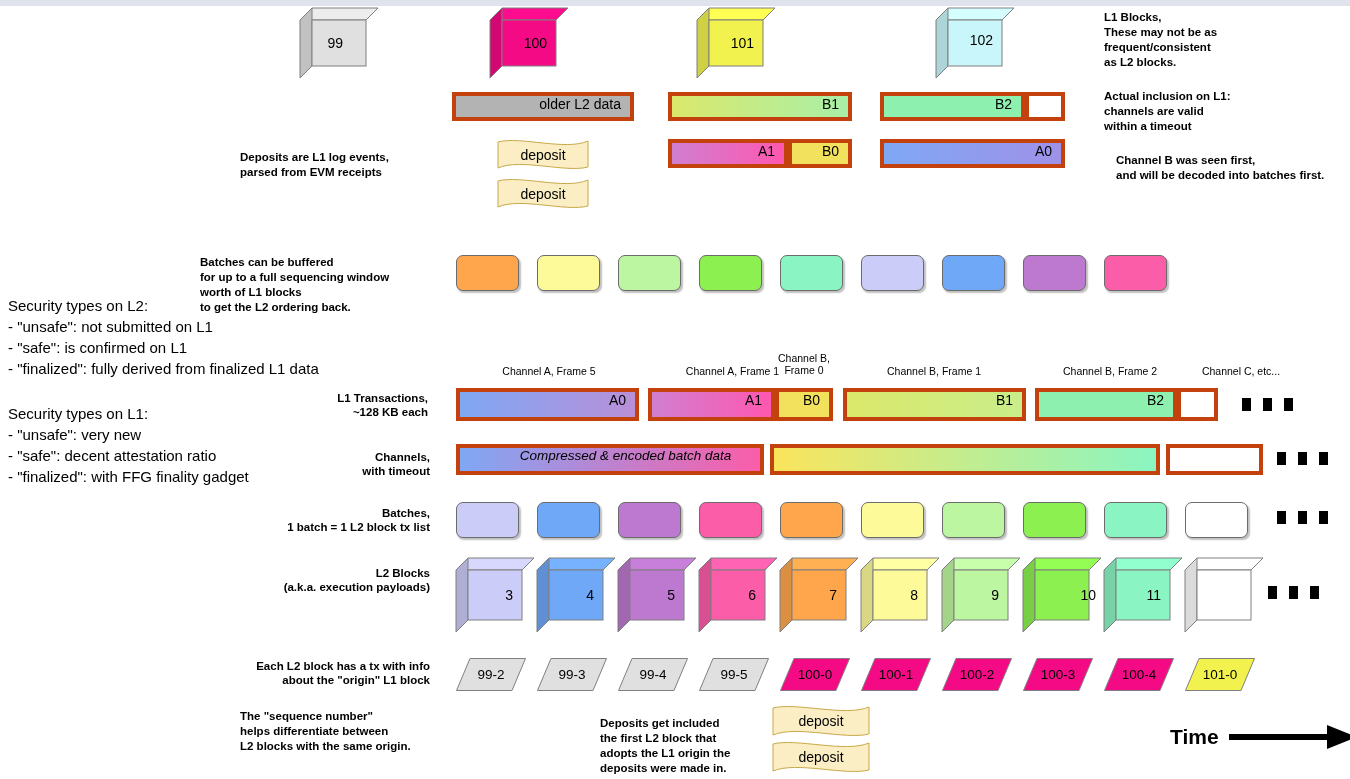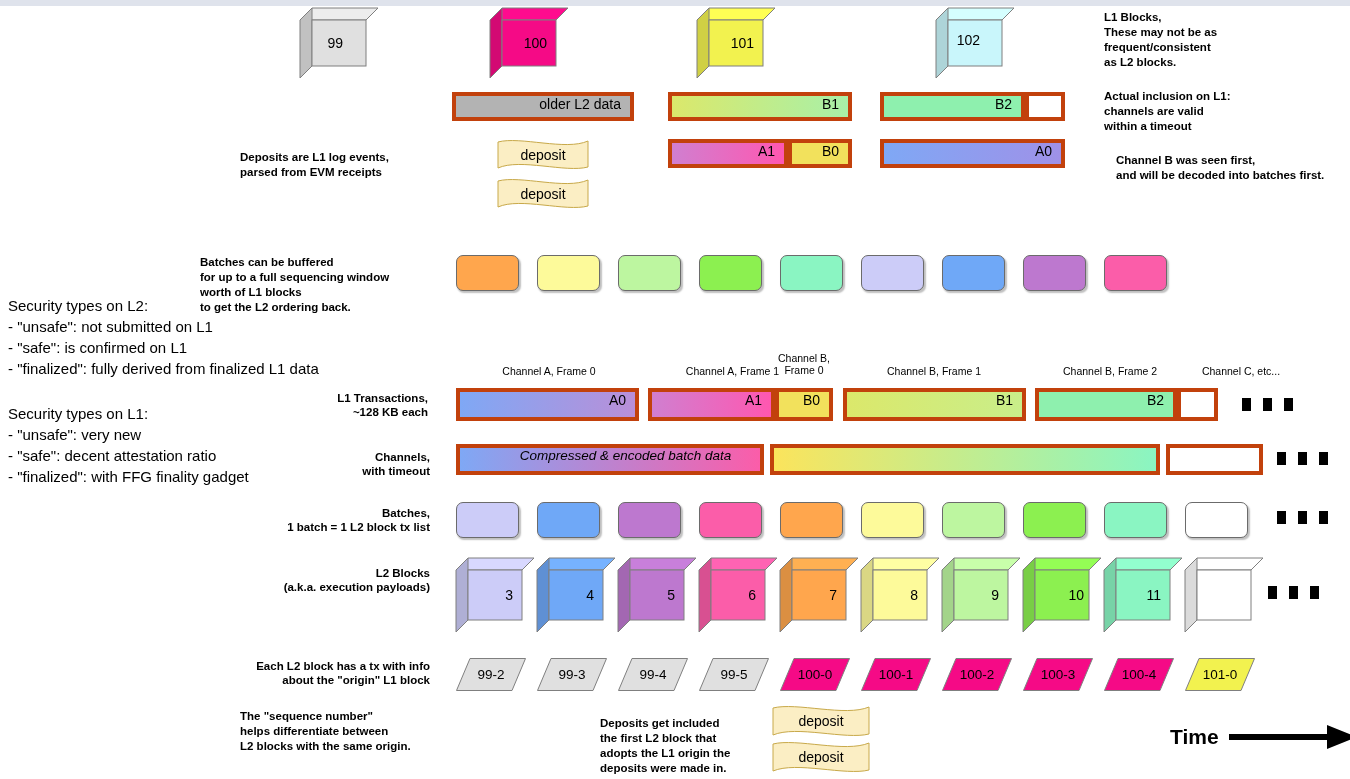--- a/index.html
+++ b/index.html
@@ -83,21 +83,21 @@
         <rect x="12" y="12" width="54" height="46" fill="#f2f24f" stroke="#7f7f7f" stroke-width="1"></rect>
       </svg>
       <div style="position: absolute; left: 12px; top: 12px; width: 54px; height: 46px; display: flex; align-items: center; justify-content: flex-end; padding-right: 9px; box-sizing: border-box; font-size: 14px;">101</div>
     </div>
     <div class="cube" style="left: 936px; top: 8px; width: 78px; height: 70px;">
       <svg width="78" height="70" viewBox="0 0 78 70" style="position: absolute; left: 0px; top: 0px;">
         <path d="M0 12 L12 0 L78 0 L66 12 Z" fill="rgb(213,255,255)" stroke="#7f7f7f" stroke-width="1"></path>
         <path d="M0 12 L12 0 L12 58 L0 70 Z" fill="rgb(173,212,216)" stroke="#7f7f7f" stroke-width="1"></path>
         <rect x="12" y="12" width="54" height="46" fill="#c9f6fb" stroke="#7f7f7f" stroke-width="1"></rect>
       </svg>
-      <div style="position: absolute; left: 12px; top: 12px; width: 54px; height: 39px; display: flex; align-items: center; justify-content: flex-end; padding-right: 22px; box-sizing: border-box; font-size: 14px;">102</div>
+      <div style="position: absolute; left: 12px; top: 12px; width: 54px; height: 39px; display: flex; align-items: center; justify-content: flex-end; padding-right: 9px; box-sizing: border-box; font-size: 14px;">102</div>
     </div>
   </div>
 
 <div id="l1-bars">
     <div class="bar" style="left: 452px; top: 92px; width: 182px; height: 29px; background: rgb(179, 179, 179);">
       <span>older L2 data</span>
     </div>
     <div class="bar" style="left: 668px; top: 92px; width: 184px; height: 29px; background: linear-gradient(90deg, rgb(219, 232, 107), rgb(168, 240, 168));">
       <span>B1</span>
     </div>
@@ -182,21 +182,21 @@
 <div class="abs lbl right" style="left:240px;top:450px;width:190px;">Channels,
 with timeout</div>
 <div class="abs lbl right" style="left:240px;top:506px;width:190px;">Batches,
 1 batch = 1 L2 block tx list</div>
 <div class="abs lbl right" style="left:230px;top:566px;width:200px;">L2 Blocks
 (a.k.a. execution payloads)</div>
 <div class="abs lbl right" style="left:230px;top:659px;width:200px;">Each L2 block has a tx with info
 about the "origin" L1 block</div>
 
 <div id="tx-heads">
-    <div class="abs colhead" style="left: 459px; top: 365px; width: 180px;">Channel A, Frame 0</div>
+    <div class="abs colhead" style="left: 459px; top: 365px; width: 180px;">Channel A, Frame 5</div>
     <div class="abs colhead" style="left: 650px; top: 365px; width: 165px;">Channel A, Frame 1</div>
     <div class="abs colhead" style="left: 768px; top: 352px; width: 72px;">Channel B,
 Frame 0</div>
     <div class="abs colhead" style="left: 843px; top: 365px; width: 182px;">Channel B, Frame 1</div>
     <div class="abs colhead" style="left: 1030px; top: 365px; width: 160px;">Channel B, Frame 2</div>
     <div class="abs colhead" style="left: 1186px; top: 365px; width: 110px;">Channel C, etc...</div>
   </div>
 <div id="tx-bars">
     <div class="bar" style="left: 456px; top: 388px; width: 183px; height: 33px; background: linear-gradient(90deg, rgb(127, 168, 245), rgb(185, 143, 216));">
       <span>A0</span>
@@ -308,21 +308,21 @@
         <rect x="12" y="12" width="54" height="50" fill="#bdf6a0" stroke="#7f7f7f" stroke-width="1"></rect>
       </svg>
       <div style="position: absolute; left: 12px; top: 12px; width: 54px; height: 50px; display: flex; align-items: center; justify-content: flex-end; padding-right: 9px; box-sizing: border-box; font-size: 14px;">9</div>
     </div>
     <div class="cube" style="left: 1023px; top: 558px; width: 78px; height: 74px;">
       <svg width="78" height="74" viewBox="0 0 78 74" style="position: absolute; left: 0px; top: 0px;">
         <path d="M0 12 L12 0 L78 0 L66 12 Z" fill="rgb(148,254,85)" stroke="#7f7f7f" stroke-width="1"></path>
         <path d="M0 12 L12 0 L12 62 L0 74 Z" fill="rgb(120,206,69)" stroke="#7f7f7f" stroke-width="1"></path>
         <rect x="12" y="12" width="54" height="50" fill="#8cf050" stroke="#7f7f7f" stroke-width="1"></rect>
       </svg>
-      <div style="position: absolute; left: 16px; top: 12px; width: 54px; height: 50px; display: flex; align-items: center; justify-content: flex-end; padding-right: 9px; box-sizing: border-box; font-size: 14px;">10</div>
+      <div style="position: absolute; left: 28px; top: 12px; width: 54px; height: 50px; display: flex; align-items: center; justify-content: flex-end; padding-right: 9px; box-sizing: border-box; font-size: 14px;">10</div>
     </div>
     <div class="cube" style="left: 1104px; top: 558px; width: 78px; height: 74px;">
       <svg width="78" height="74" viewBox="0 0 78 74" style="position: absolute; left: 0px; top: 0px;">
         <path d="M0 12 L12 0 L78 0 L66 12 Z" fill="rgb(146,255,206)" stroke="#7f7f7f" stroke-width="1"></path>
         <path d="M0 12 L12 0 L12 62 L0 74 Z" fill="rgb(119,211,167)" stroke="#7f7f7f" stroke-width="1"></path>
         <rect x="12" y="12" width="54" height="50" fill="#8af5c2" stroke="#7f7f7f" stroke-width="1"></rect>
       </svg>
       <div style="position: absolute; left: 12px; top: 12px; width: 54px; height: 50px; display: flex; align-items: center; justify-content: flex-end; padding-right: 9px; box-sizing: border-box; font-size: 14px;">11</div>
     </div>
     <div class="cube" style="left: 1185px; top: 558px; width: 78px; height: 74px;">

